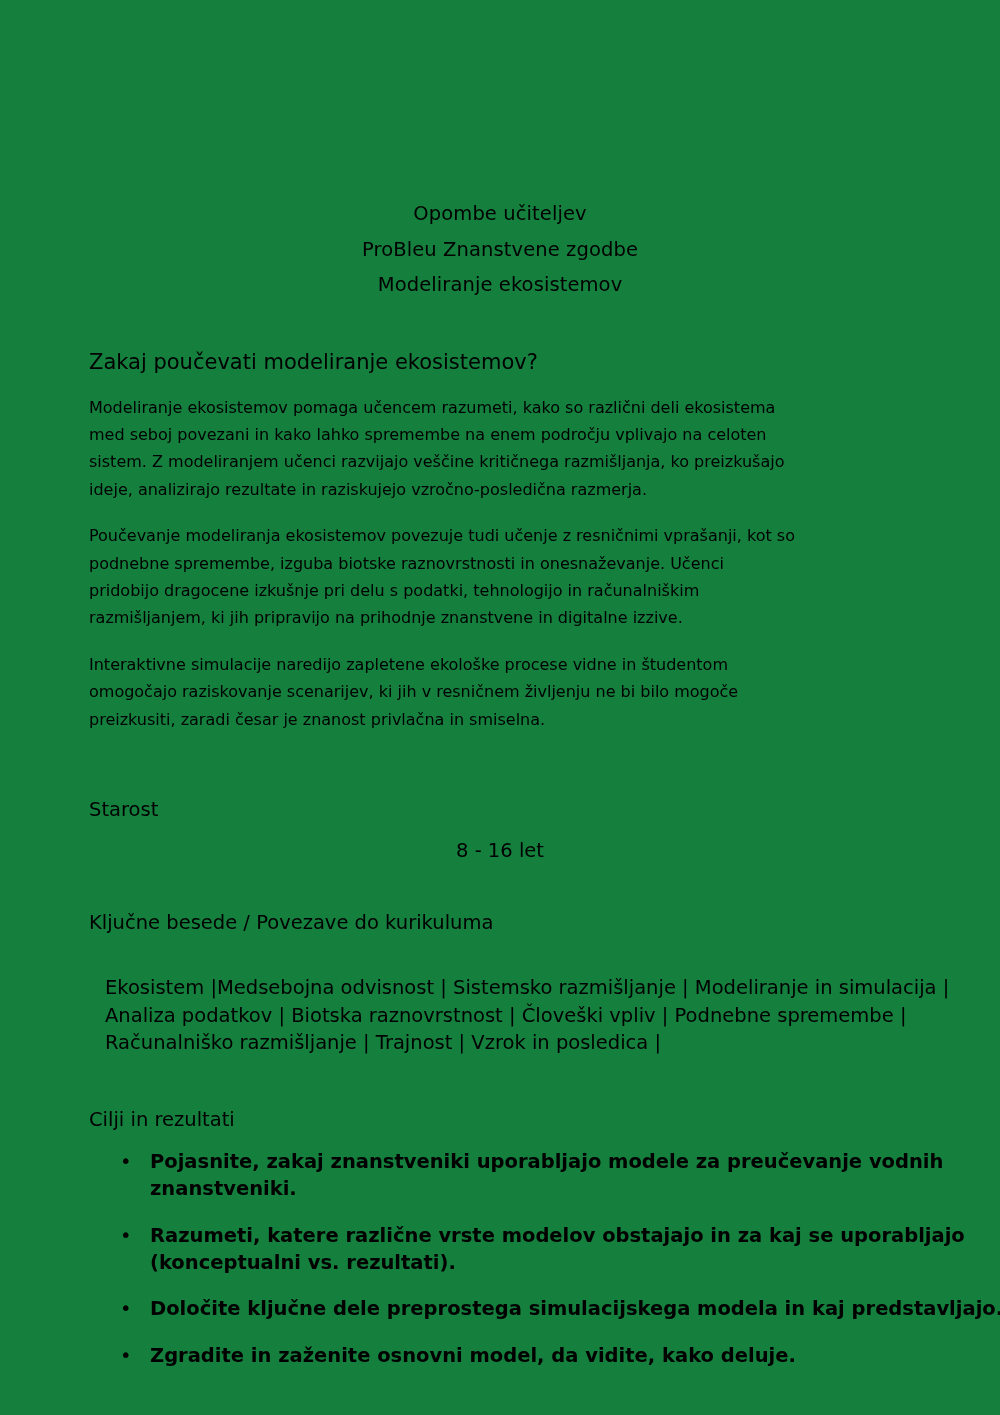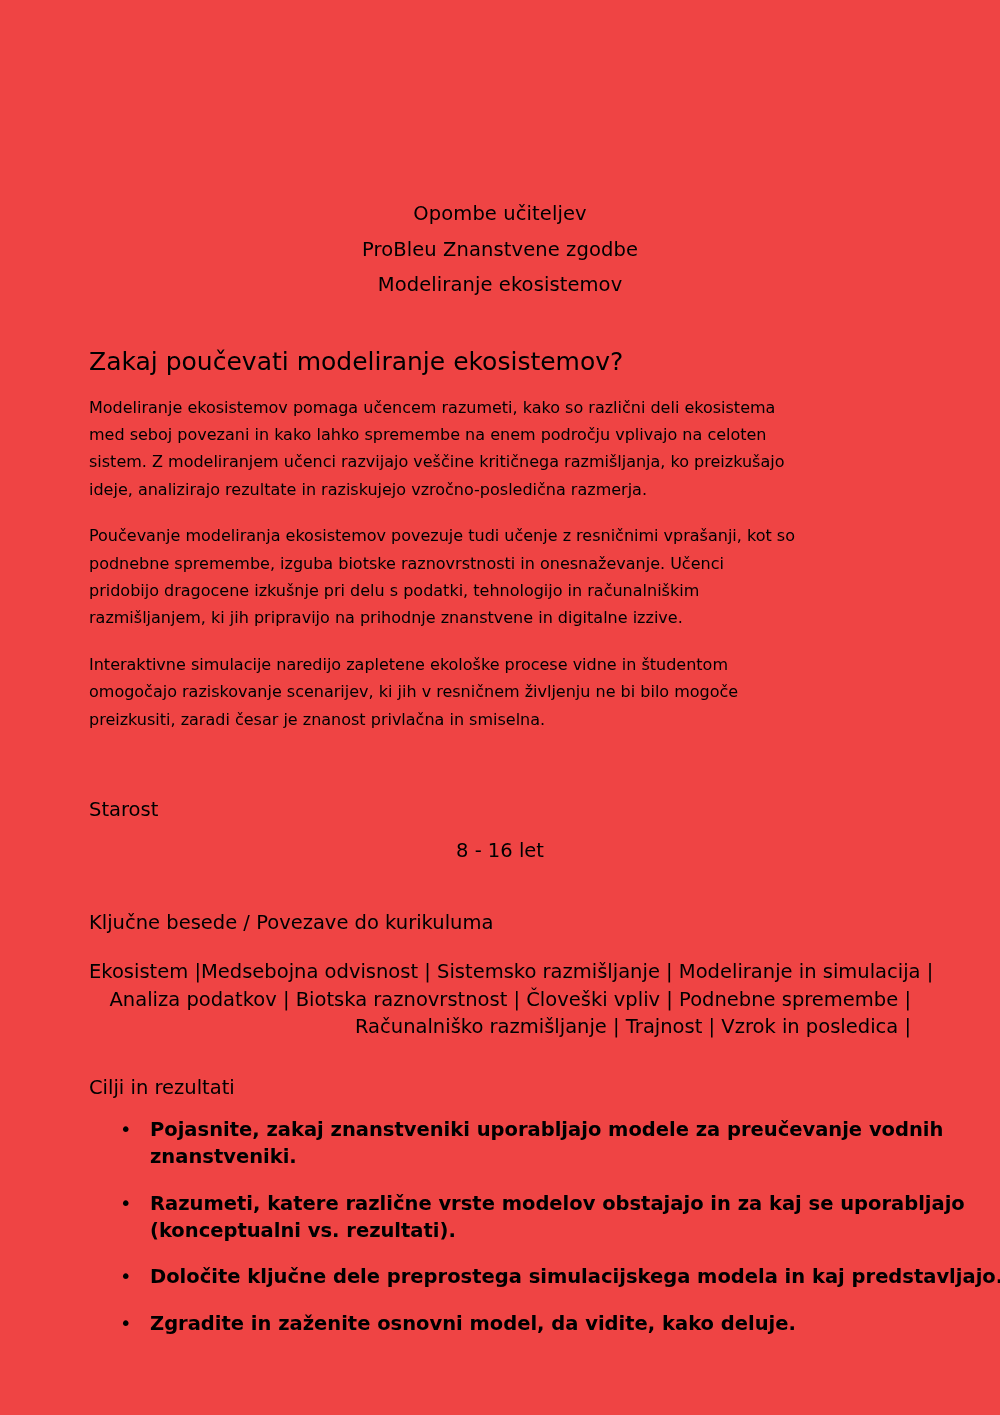--- a/index.html
+++ b/index.html
@@ -11,21 +11,21 @@
     width: 1000px;
     height: 1415px;
     font-family: "DejaVu Sans", sans-serif;
     color: #000000;
     -webkit-font-smoothing: antialiased;
   }
   .page {
     position: relative;
     width: 1000px;
     height: 1415px;
-    background: #ef4444;
+    background: #15803d;
     box-sizing: border-box;
     padding: 4px;
     overflow: hidden;
   }
   .content {
     position: absolute;
     left: 89px;
     top: 196px;
     width: 822px;
   }
@@ -37,21 +37,21 @@
   }
   .titleblock .tline {
     font-size: 19.5px;
     line-height: 35.5px;
     letter-spacing: 0.1px;
     white-space: pre;
   }
 
   
   .heading {
-    font-size: 25px;
+    font-size: 21px;
     line-height: 26px;
     margin: 16px 0 19px 0;
     white-space: pre;
   }
   .para {
     font-size: 16px;
     line-height: 27.4px;
     margin: 0 0 19px 0;
   }
   .para .ln { display: block; white-space: pre; }
@@ -66,22 +66,21 @@
     line-height: 27.4px;
     white-space: pre;
     margin: 0;
   }
   .simple + .simple { margin-top: 14px; text-align: center; }
 
   
   .kw {
     font-size: 19.5px;
     line-height: 27.4px;
-    margin: 0;
-    text-align: right;
+    margin: 16px;
   }
   .kw .ln { display: block; white-space: pre; }
 
   
   ul.bullets {
     list-style: none;
     margin: 14px 0 0 0;
     padding: 0;
   }
   ul.bullets > li {

